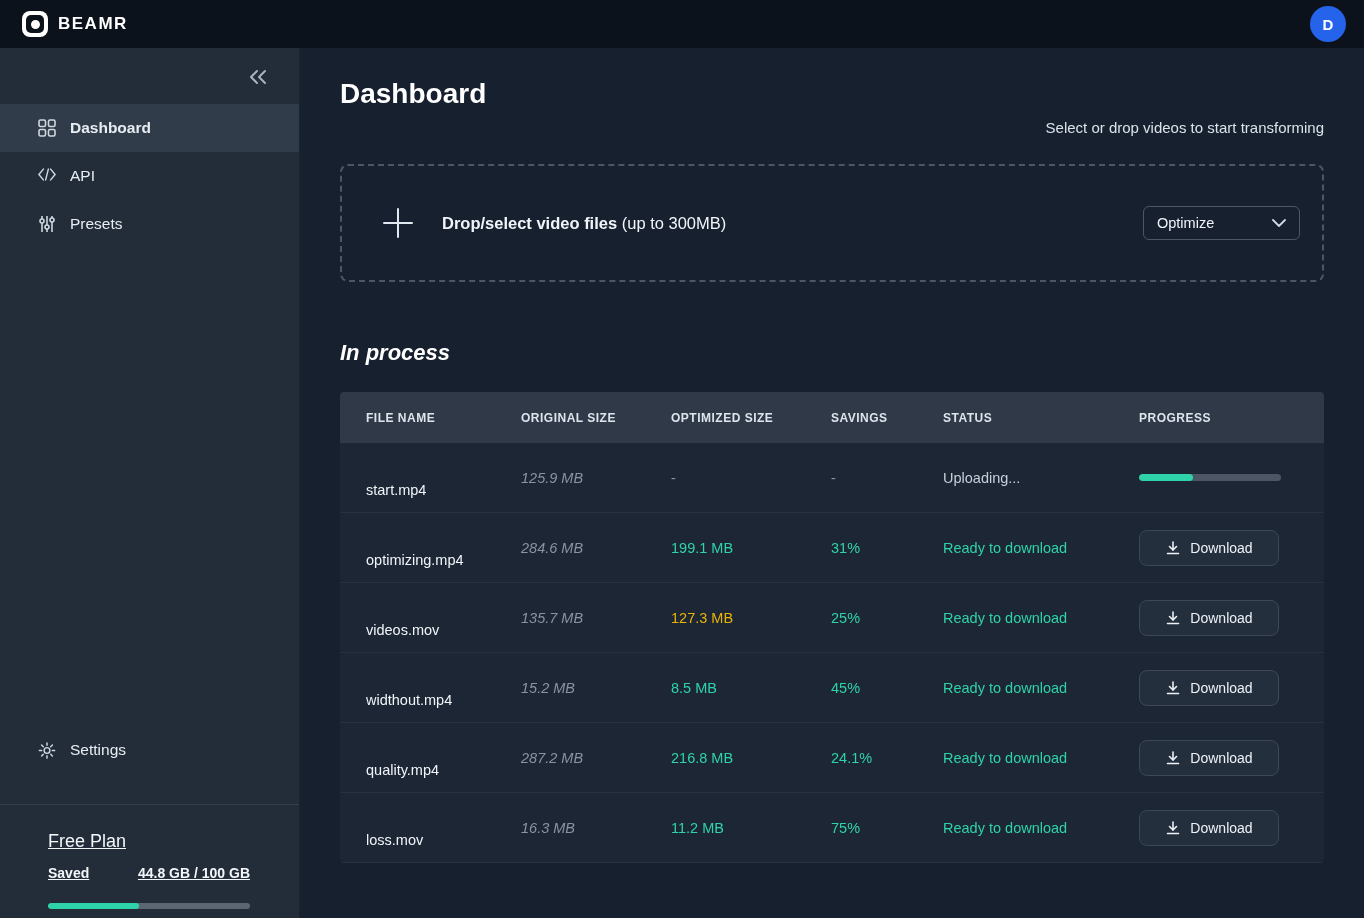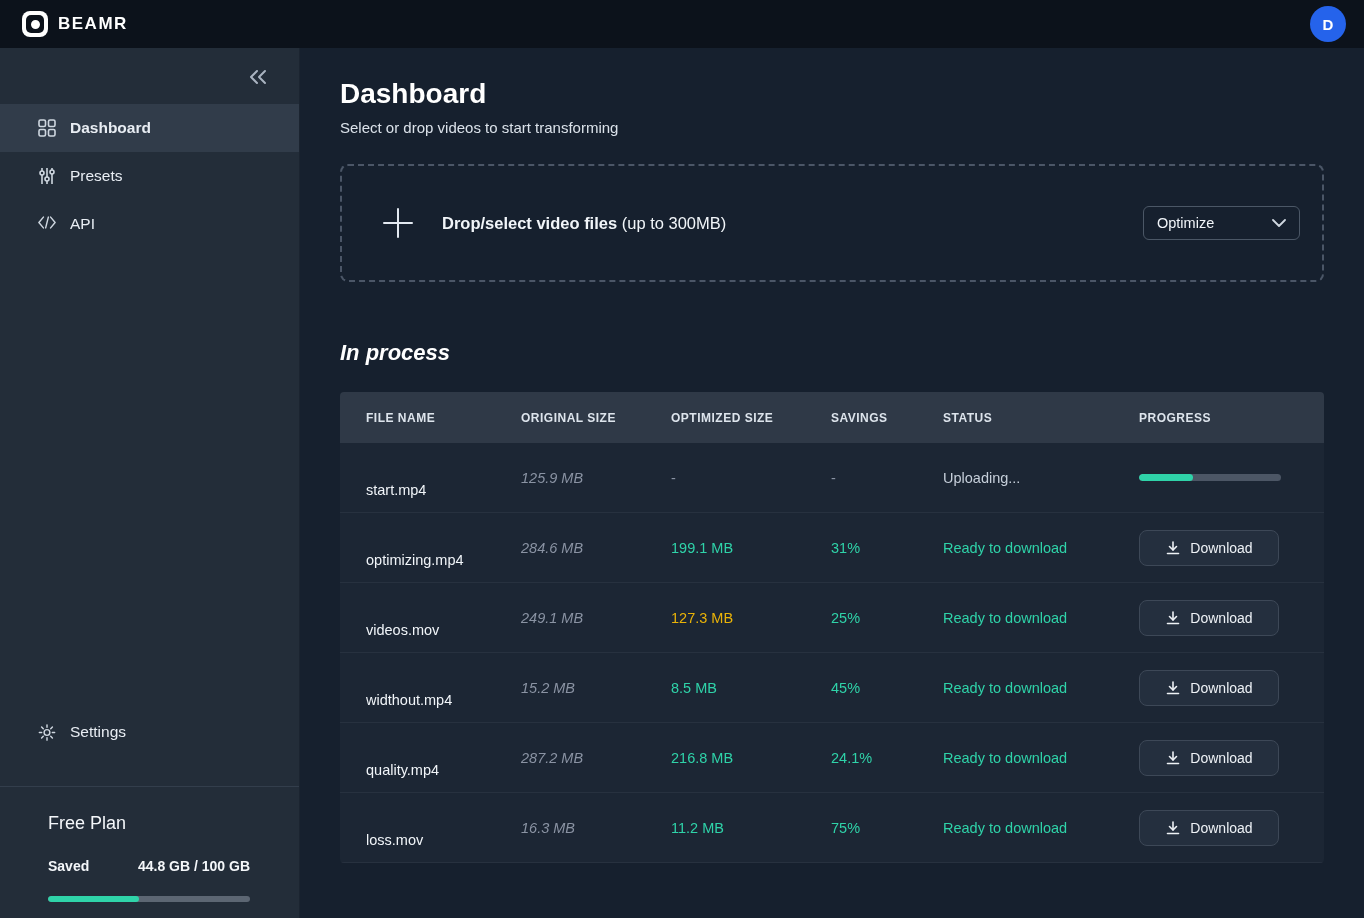--- a/index.html
+++ b/index.html
@@ -55,38 +55,38 @@
   .nav { margin-top: 8px; }
   .nav-item {
     height: 48px; display: flex; align-items: center; gap: 14px;
     padding-left: 38px; font-size: 15.5px; color: #e8edf3; cursor: pointer;
   }
   .nav-item.active { background: #313c4a; font-weight: 600; }
   .nav-item .icn { width: 18px; height: 18px; color: #cfd7e0; display: flex; }
   .sidebar-spacer { flex: 1; }
   .settings-item { margin-bottom: 30px; }
   .sidebar-divider { height: 1px; background: #333e4c; }
-  .plan { padding: 26px 48px 16px 48px; }
+  .plan { padding: 26px 48px 9px 48px; text-decoration: underline; }
   .plan-name { font-size: 18px; font-weight: 400; color: #f4f7fa; }
   .plan-saved {
-    margin-top: 24px; width: 202px;
+    margin-top: 13px; width: 202px;
     display: flex; justify-content: space-between; align-items: baseline;
   }
   .plan-saved .lbl { font-size: 14px; font-weight: 700; color: #f4f7fa; }
   .plan-saved .val { font-size: 14px; font-weight: 700; color: #f4f7fa; }
   .plan-bar {
     margin-top: 22px; width: 202px; height: 6px; border-radius: 3px;
     background: #5c6673; overflow: hidden;
   }
   .plan-bar .fill { height: 100%; border-radius: 3px; }
 
   
   .main { flex: 1; padding: 30px 40px 0 40px; overflow: hidden; }
   .page-title { font-size: 28px; font-weight: 700; color: #ffffff; }
-  .page-subtitle { margin-top: 9px; font-size: 15px; color: #dbe2ea; }
+  .page-subtitle { margin-top: 9px; font-size: 15px; color: #dbe2ea; text-align: right; }
 
   .dropzone {
     margin-top: 28px; height: 118px;
     border: 2px dashed #4b5667; border-radius: 8px;
     display: flex; align-items: center;
     padding: 0 22px 0 38px; cursor: pointer;
   }
   .plus-wrap { width: 36px; height: 36px; margin-right: 26px; display: flex; }
   .dropzone-text { font-size: 16.5px; color: #f1f5f9; }
   .dropzone-text .b { font-weight: 700; }
@@ -179,40 +179,40 @@
             <rect x="1" y="1" width="6.5" height="6.5" rx="1.5"></rect>
               <rect x="10.5" y="1" width="6.5" height="6.5" rx="1.5"></rect>
             <rect x="1" y="10.5" width="6.5" height="6.5" rx="1.5"></rect>
               <rect x="10.5" y="10.5" width="6.5" height="6.5" rx="1.5"></rect>
           </svg>
         </span>
         <span>Dashboard</span>
       </div>
       <div class="nav-item">
         <span class="icn">
+          <svg width="20" height="15" viewBox="0 0 20 15" fill="none" stroke="currentColor" stroke-width="1.6" stroke-linecap="round" stroke-linejoin="round">
+            <polyline points="6,1.5 1,7.5 6,13.5"></polyline>
+              <polyline points="14,1.5 19,7.5 14,13.5"></polyline>
+              <line x1="11.5" y1="1.5" x2="8.5" y2="13.5"></line>
+          </svg>
+        </span>
+        <span>API</span>
+      </div>
+      <div class="nav-item">
+        <span class="icn">
           <svg width="18" height="18" viewBox="0 0 18 18" fill="none" stroke="currentColor" stroke-width="1.6">
             <line x1="4" y1="1" x2="4" y2="17"></line>
               <line x1="9" y1="1" x2="9" y2="17"></line>
               <line x1="14" y1="1" x2="14" y2="17"></line>
             <circle cx="4" cy="6" r="2" fill="#232d39"></circle>
               <circle cx="9" cy="12" r="2" fill="#232d39"></circle>
               <circle cx="14" cy="5" r="2" fill="#232d39"></circle>
           </svg>
         </span>
         <span>Presets</span>
-      </div>
-      <div class="nav-item">
-        <span class="icn">
-          <svg width="20" height="15" viewBox="0 0 20 15" fill="none" stroke="currentColor" stroke-width="1.6" stroke-linecap="round" stroke-linejoin="round">
-            <polyline points="6,1.5 1,7.5 6,13.5"></polyline>
-              <polyline points="14,1.5 19,7.5 14,13.5"></polyline>
-              <line x1="11.5" y1="1.5" x2="8.5" y2="13.5"></line>
-          </svg>
-        </span>
-        <span>API</span>
       </div>
     </nav>
 
     <div class="sidebar-spacer"></div>
 
     <div class="nav-item settings-item">
       <span class="icn">
         <svg width="19" height="19" viewBox="0 0 20 20" fill="none" stroke="currentColor" stroke-width="1.6" stroke-linecap="round">
           <circle cx="10" cy="10" r="3.2"></circle>
           <path d="M10 1.5v2.6M10 15.9v2.6M1.5 10h2.6M15.9 10h2.6M4 4l1.85 1.85M14.15 14.15L16 16M16 4l-1.85 1.85M5.85 14.15L4 16"></path>
@@ -301,21 +301,21 @@
                     <path d="M2.5 13.5h11"></path>
           </svg>
         </span>
         <span>Download</span>
       </button>
     </div>
   </div>
 
   <div class="tr">
     <div class="td file">videos.mov</div>
-    <div class="td gray">249.1 MB</div>
+    <div class="td gray">135.7 MB</div>
     <div class="td teal opt" style="color: #eab308;">127.3 MB</div>
     <div class="td teal sav" style="color: rgb(47, 211, 169);">25%</div>
     <div class="td teal status" style="color: rgb(47, 211, 169);">Ready to download</div>
     <div class="td progress-cell">
       
       <button class="download-btn">
         <span class="dl">
           <svg width="16" height="16" viewBox="0 0 16 16" fill="none" stroke="currentColor" stroke-width="1.6" stroke-linecap="round" stroke-linejoin="round">
             <path d="M8 2v8"></path>
                     <path d="M4.5 6.5L8 10l3.5-3.5"></path>

